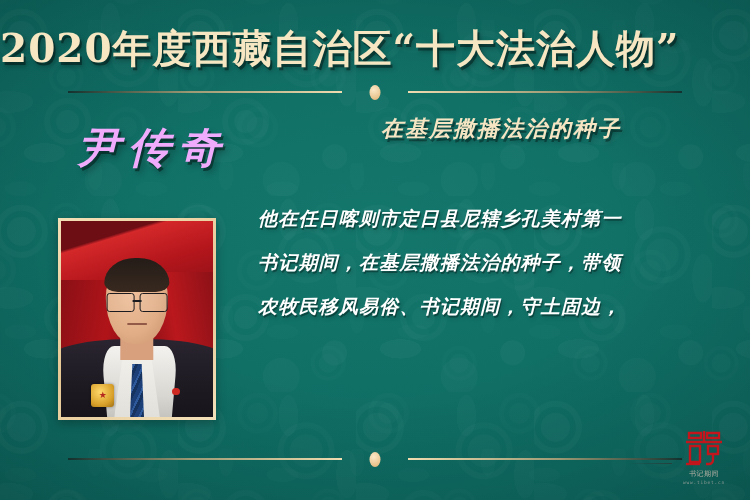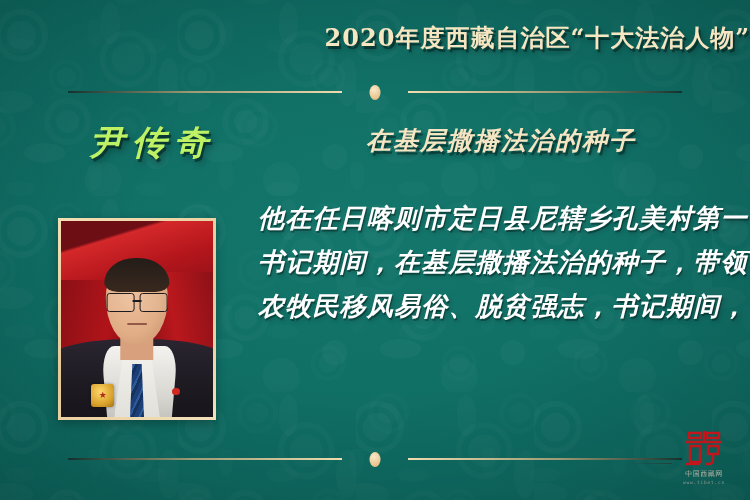--- a/index.html
+++ b/index.html
@@ -63,24 +63,24 @@
     inset: 0;
     background: radial-gradient(ellipse 85% 80% at 50% 48%, rgba(0,0,0,0) 38%, rgba(0,0,0,0.20) 100%);
   }
 
   
   .title {
     position: absolute;
     top: 22px;
     left: 0;
     width: 750px;
-    text-align: right;
+    text-align: left;
     font-family: "DejaVu Serif", "Liberation Serif", serif;
     font-weight: 700;
-    font-size: 24px;
+    font-size: 39px;
     letter-spacing: 1px;
     color: #f7e6c2;
     text-shadow: 2px 3px 0 rgba(0,0,0,0.38), 3px 4px 5px rgba(0,0,0,0.28);
     white-space: nowrap;
   }
 
   
   .divider {
     position: absolute;
     left: 68px;
@@ -118,56 +118,56 @@
   
   .name {
     position: absolute;
     left: 28px;
     top: 120px;
     width: 250px;
     text-align: center;
     font-family: "DejaVu Serif", "Liberation Serif", serif;
     font-weight: 700;
     font-style: italic;
-    font-size: 34px;
+    font-size: 42px;
     letter-spacing: 8px;
-    color: #bef264;
+    color: #f0abfc;
     text-shadow: 2px 3px 0 rgba(0,0,0,0.40), 4px 5px 6px rgba(0,0,0,0.30);
     white-space: nowrap;
   }
 
   
   .subtitle {
     position: absolute;
     left: 262px;
-    top: 124px;
+    top: 114px;
     width: 478px;
     text-align: center;
     font-family: "DejaVu Serif", "Liberation Serif", serif;
     font-weight: 700;
     font-style: italic;
-    font-size: 25px;
+    font-size: 22px;
     letter-spacing: 2px;
     color: #f6e5c3;
     text-shadow: 2px 3px 0 rgba(0,0,0,0.35), 3px 4px 5px rgba(0,0,0,0.28);
     white-space: nowrap;
   }
 
   
   .body-text {
     position: absolute;
     left: 258px;
     top: 196px;
     width: 484px;
   }
   .body-line {
     font-family: "DejaVu Serif", "Liberation Serif", serif;
     font-weight: 700;
     font-style: italic;
-    font-size: 26px;
+    font-size: 19px;
     line-height: 44px;
     letter-spacing: 1.2px;
     color: #ffffff;
     text-shadow: 1px 2px 0 rgba(0,0,0,0.32), 2px 3px 4px rgba(0,0,0,0.22);
     white-space: nowrap;
   }
 
   
   .portrait-frame {
     position: absolute;
@@ -366,21 +366,21 @@
     <div class="seg right"></div>
   </div>
 
   <div class="name">尹传奇</div>
 
   <div class="subtitle">在基层撒播法治的种子</div>
 
   <div class="body-text">
     <div class="body-line">他在任日喀则市定日县尼辖乡孔美村第一</div>
     <div class="body-line">书记期间，在基层撒播法治的种子，带领</div>
-    <div class="body-line">农牧民移风易俗、脱贫强志，书记期间，</div>
+    <div class="body-line">农牧民移风易俗、书记期间，守土固边，</div>
   </div>
 
   <div class="portrait-frame">
     <div class="portrait">
       <div class="p-fold1"></div>
       <div class="p-fold2"></div>
       <div class="p-fold3"></div>
       <div class="p-suit"></div>
       <div class="p-scarf-l"></div>
       <div class="p-scarf-r"></div>
@@ -417,17 +417,17 @@
           <path d="M22 2 v11"></path>
           <path d="M4 13 h36"></path>
           <path d="M8 17 h10 v16 h-10 z"></path>
           <path d="M26 17 h10 v8 h-10 z"></path>
           <path d="M31 25 v6 a4 4 0 0 1 -4 4 h-3"></path>
           <path d="M13 21 h0.1"></path>
           <path d="M4 35 h14"></path>
         </g>
       </svg>
     </div>
-    <div class="logo-name">中国西藏网</div>
+    <div class="logo-name">书记期间</div>
     <div class="logo-url">www.tibet.cn</div>
   </div>
 
 </div>
 
 </body></html>

